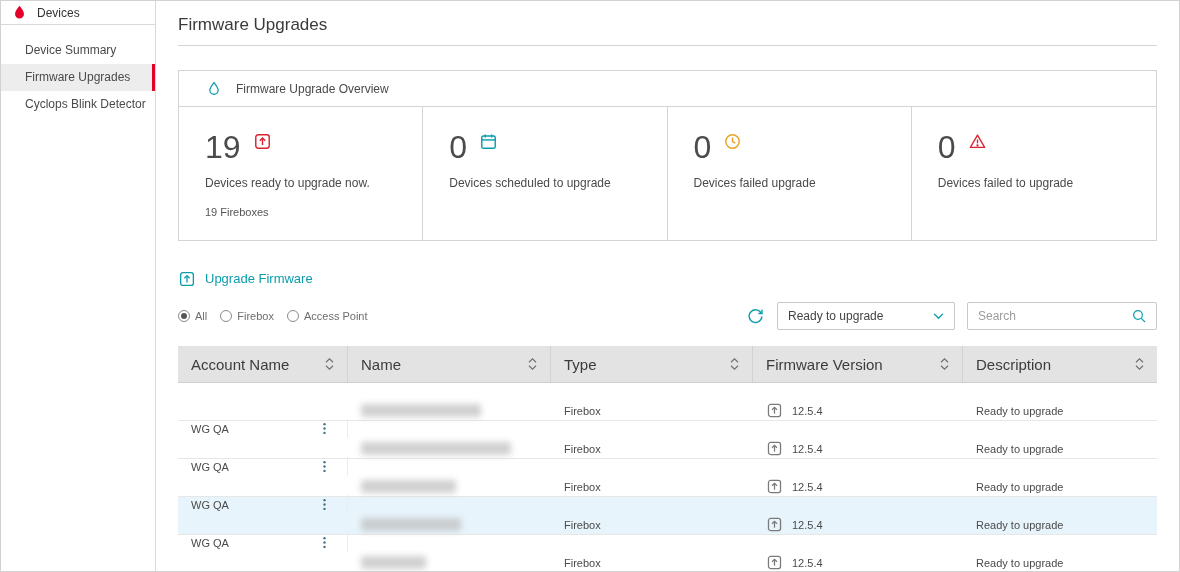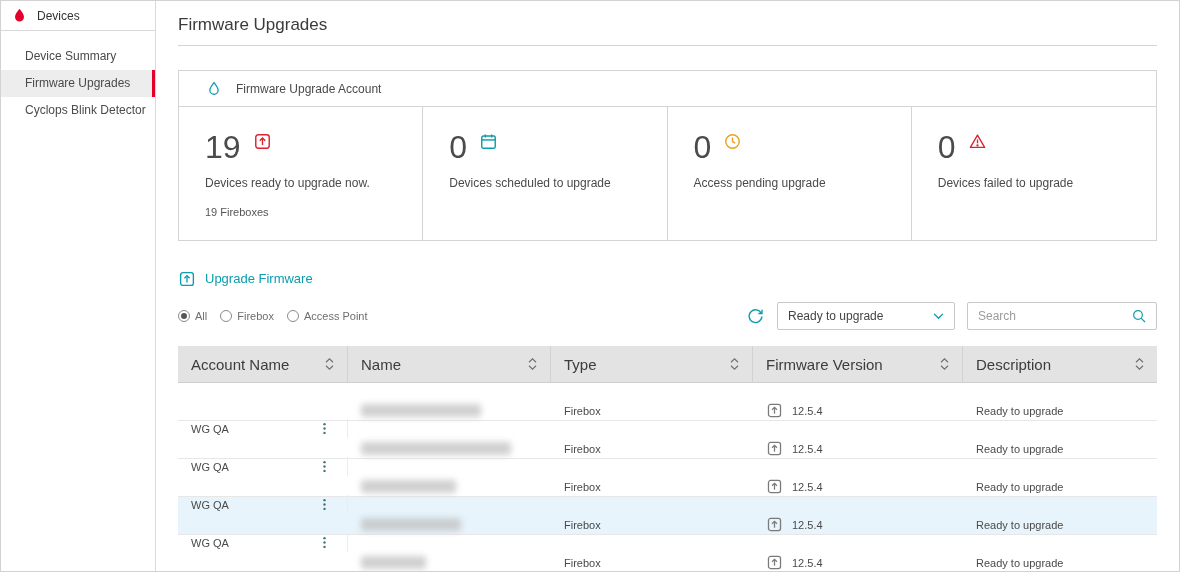--- a/index.html
+++ b/index.html
@@ -3,21 +3,21 @@
 <meta charset="utf-8">
 <style>
   * { box-sizing: border-box; margin: 0; padding: 0; }
   html,body { background:#f4f4f4; }
   body { font-family: "Liberation Sans", sans-serif; }
 
   .app { width:1180px; height:572px; background:#fff; border:1px solid #d2d2d2; display:flex; overflow:hidden; }
 
   
   .sidebar { width:155px; flex-shrink:0; border-right:1px solid #d9d9d9; background:#fff; }
-  .sidebar-header { height:30px; display:flex; align-items:center; gap:9px; padding-left:10px; border-bottom:1px solid #d9d9d9; cursor:pointer; }
+  .sidebar-header { height:24px; display:flex; align-items:center; gap:9px; padding-left:10px; border-bottom:1px solid #d9d9d9; cursor:pointer; }
   .logo-icon { color:#e4002b; display:flex; }
   .sidebar-header-label { font-size:12px; color:#333; }
   .nav { padding-top:12px; }
   .nav-item { height:27px; line-height:27px; padding-left:24px; font-size:12px; color:#4a4a4a; cursor:pointer; position:relative; }
   .nav-item.active { background:#ededed; }
   .nav-item.active::after { content:""; position:absolute; right:0; top:0; bottom:0; width:3px; background:#e4002b; }
 
   
   .main { flex:1; padding:14px 22px 0 22px; overflow:hidden; }
   .page-title { font-size:17px; font-weight:400; color:#3b3b3b; padding-bottom:10px; border-bottom:1px solid #d4d4d4; }
@@ -107,21 +107,21 @@
     <h1 class="page-title">Firmware Upgrades</h1>
 
     
     <section class="overview-card">
       <div class="card-header">
         <span class="card-header-icon">
           <svg width="18" height="18" viewBox="0 0 24 24" fill="none" stroke="currentColor" stroke-width="1.7">
               <path d="M12 3.5c3 4 5.5 7 5.5 10a5.5 5.5 0 1 1-11 0c0-3 2.5-6 5.5-10z"></path>
             </svg>
         </span>
-        <span class="card-title">Firmware Upgrade Account</span>
+        <span class="card-title">Firmware Upgrade Overview</span>
       </div>
       <div class="stats">
 
         <div class="stat">
           <div class="stat-top">
             <span class="stat-value">19</span>
             <span class="stat-icon icon-red">
               <svg width="19" height="19" viewBox="0 0 24 24" fill="none" stroke="currentColor" stroke-width="1.8">
                   <rect x="3.5" y="3.5" width="17" height="17" rx="3"></rect>
                   <path d="M12 16.5V8"></path>
@@ -151,21 +151,21 @@
         <div class="stat">
           <div class="stat-top">
             <span class="stat-value">0</span>
             <span class="stat-icon icon-amber">
               <svg width="19" height="19" viewBox="0 0 24 24" fill="none" stroke="currentColor" stroke-width="1.8">
                   <circle cx="12" cy="12" r="8.5"></circle>
                   <path d="M12 7v5l3.5 2"></path>
                 </svg>
             </span>
           </div>
-          <div class="stat-label">Access pending upgrade</div>
+          <div class="stat-label">Devices failed upgrade</div>
           <div class="stat-sub"></div>
         </div>
 
         <div class="stat">
           <div class="stat-top">
             <span class="stat-value">0</span>
             <span class="stat-icon icon-red">
               <svg width="19" height="19" viewBox="0 0 24 24" fill="none" stroke="currentColor" stroke-width="1.7">
                   <path d="M12 4L21 19.5H3z" stroke-linejoin="round"></path>
                   <path d="M12 9.5v4.8"></path>

